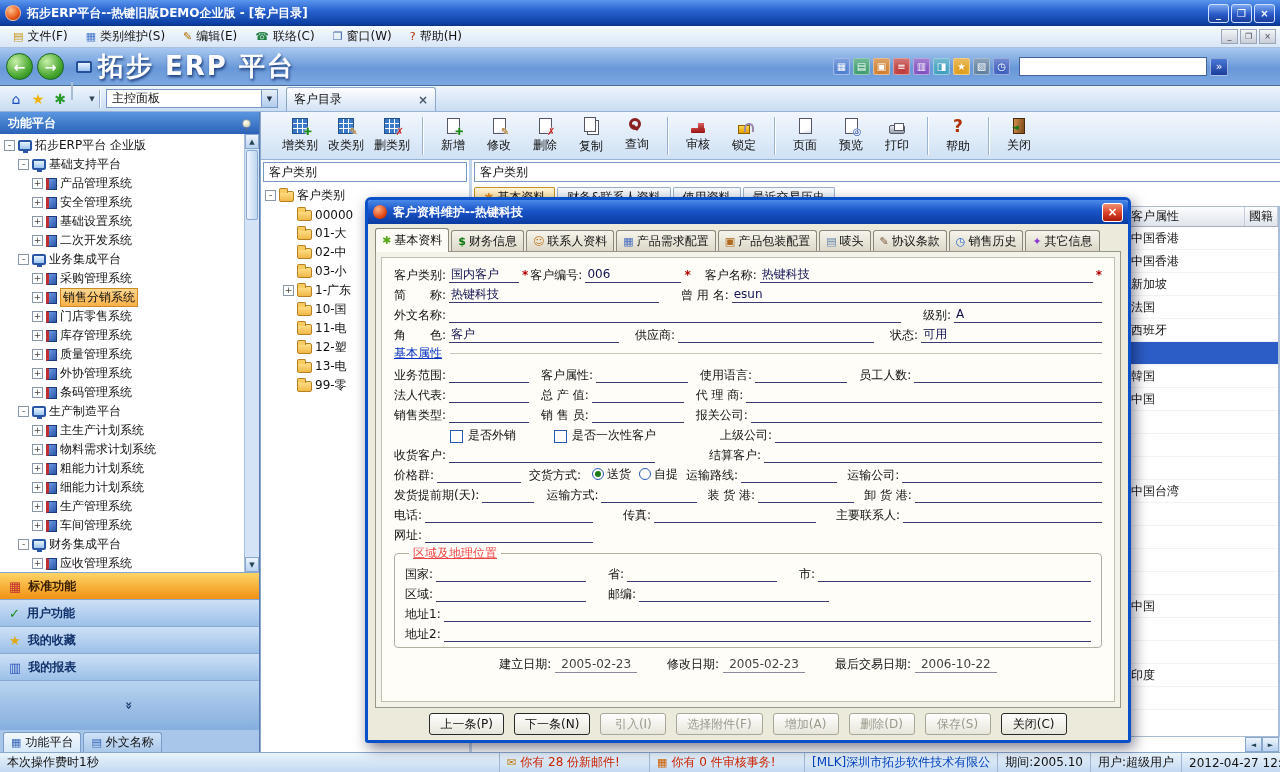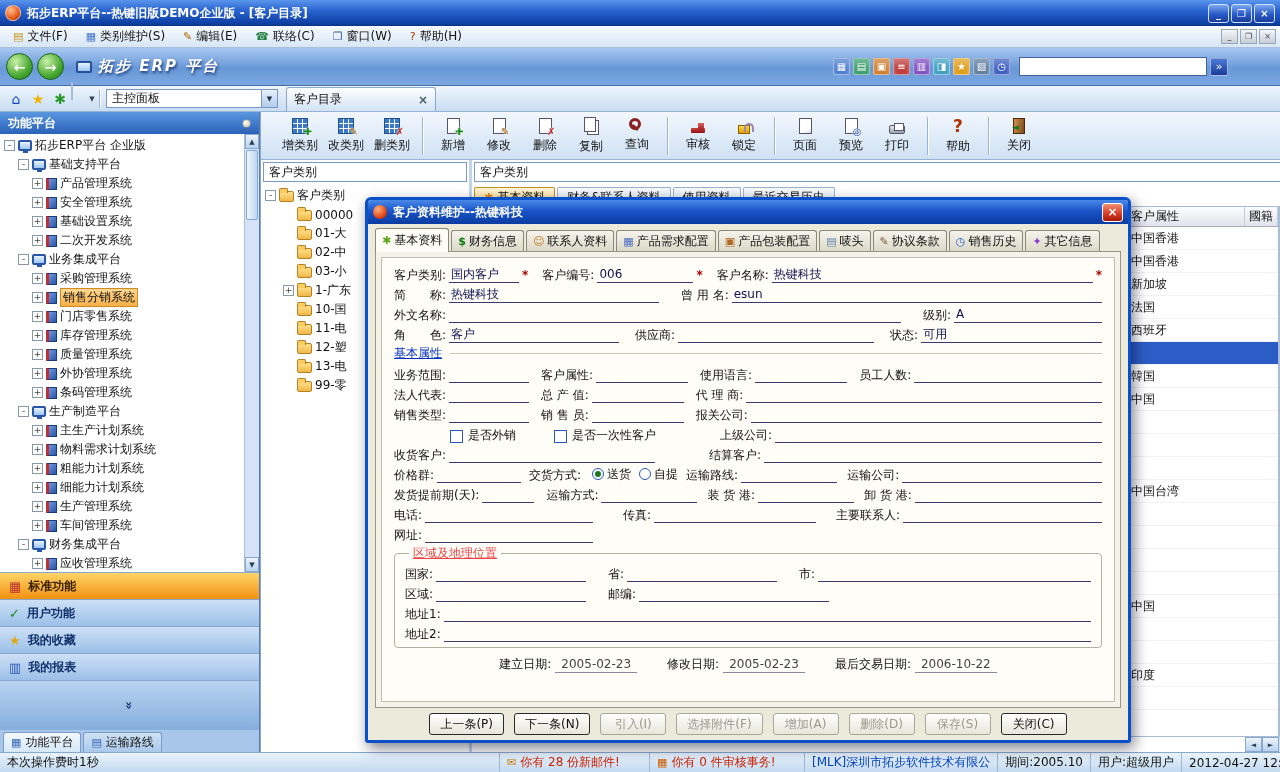--- a/index.html
+++ b/index.html
@@ -15,21 +15,21 @@
   .menubar{position:absolute;left:0;right:0;top:26px;height:22px;background:linear-gradient(#f6faff,#d8e6f6);border-bottom:1px solid #a8c0dc;display:flex;align-items:center;padding:0 4px}
   .menu-items{display:flex;align-items:center;height:100%}
   .menu-item{display:flex;align-items:center;gap:4px;padding:0 9px;height:100%}
   .mglyph{font-size:11px}
   .mdi-btns{margin-left:auto;display:flex;gap:2px}
   .mdibtn{width:17px;height:15px;border:1px solid #9aa6b8;background:linear-gradient(#f4f6f8,#c8ced8);color:#445;font-size:8px;display:flex;align-items:center;justify-content:center}
   
   .navbar{position:absolute;left:0;right:0;top:48px;height:38px;background:linear-gradient(180deg,#a8c8f0,#6898d8 55%,#7ca8e2);border-bottom:1px solid #4a6ca0;display:flex;align-items:center;padding:0 6px}
   .navbtn{width:27px;height:27px;border-radius:50%;background:radial-gradient(circle at 35% 30%,#c8f0a8,#4aa832 60%,#1a7a1a);border:1px solid #18641c;display:flex;align-items:center;justify-content:center;color:#fff;font-weight:bold;font-size:14px;margin-right:4px;flex:none}
   .ws-i{width:16px;height:12px;background:linear-gradient(#eaf4ff,#9cc4f0);border:2px solid #24509c;border-radius:2px;margin:0 6px 0 8px;flex:none}
-  .brand{font-size:15px;font-weight:bold;font-style:italic;color:#fff;letter-spacing:2px;text-shadow:1px 2px 3px #1a3a7a}
+  .brand{font-size:26px;font-weight:bold;color:#fff;letter-spacing:2px;text-shadow:1px 2px 3px #1a3a7a}
   .nav-right{margin-left:auto;display:flex;align-items:center;gap:3px;margin-right:46px}
   .qicons{display:flex;gap:3px;margin-right:6px}
   .nav-ic{width:17px;height:17px;border-radius:2px;border:1px solid #ffffff77;box-shadow:inset 0 5px 5px #ffffff44;color:#fff;font-size:10px;display:flex;align-items:center;justify-content:center}
   .search{width:188px;height:19px;border:1px solid #46629a;font-size:12px;padding:0 4px;background:#fff;font-family:inherit}
   .go{width:18px;height:18px;background:linear-gradient(#4a7ad8,#1a3c9a);border:1px solid #ffffff88;border-radius:2px;color:#fff;font-size:11px;display:flex;align-items:center;justify-content:center}
   
   .tabrow{position:absolute;left:0;right:0;top:86px;height:26px;background:linear-gradient(#eef5fd,#c9ddf2);border-bottom:1px solid #98b4d4;display:flex;align-items:center;padding:0 5px}
   .qbtn{display:flex;align-items:center;justify-content:center;width:22px;height:22px}
   .qg{font-size:14px}
   .qg.home{color:#1a4ac0}.qg.star{color:#f0b400}.qg.flower{color:#2a9a2a}.qg.grid{color:#4878c0}
@@ -404,21 +404,21 @@
     <div class="filler">
         <span class="chev">»</span>
       </div>
     <div class="sb-tabs">
         <span class="sb-tab active">
           <span class="sbtg">▦</span>
           <span>功能平台</span>
         </span>
         <span class="sb-tab">
           <span class="sbtg">▤</span>
-          <span>运输路线</span>
+          <span>外文名称</span>
         </span>
       </div>
   </div>
 
   <div class="main">
     <div class="action-toolbar">
         <div class="tb-btn">
           <span class="tb-i g-grid">
             <span class="badge" style="color: rgb(26, 138, 26);">✚</span>
           </span>
@@ -746,21 +746,21 @@
         </span>
       </div>
     <div class="dlg-body">
       <div class="form-box">
           <div class="form-row">
             <span class="fwrap">
               <span class="flabel">客户类别:</span>
               <span class="uv" style="width: 70px;">国内客户</span>
               <span class="req">*</span>
             </span>
-            <span class="fwrap" style="margin-left: 14px;">
+            <span class="fwrap" style="margin-left: 2px;">
               <span class="flabel">客户编号:</span>
               <span class="uv" style="width: 96px;">006</span>
               <span class="req">*</span>
             </span>
             <span class="fwrap grow" style="margin-left: 14px;">
               <span class="flabel">客户名称:</span>
               <span class="uv grow">热键科技</span>
               <span class="req">*</span>
             </span>
           </div>

